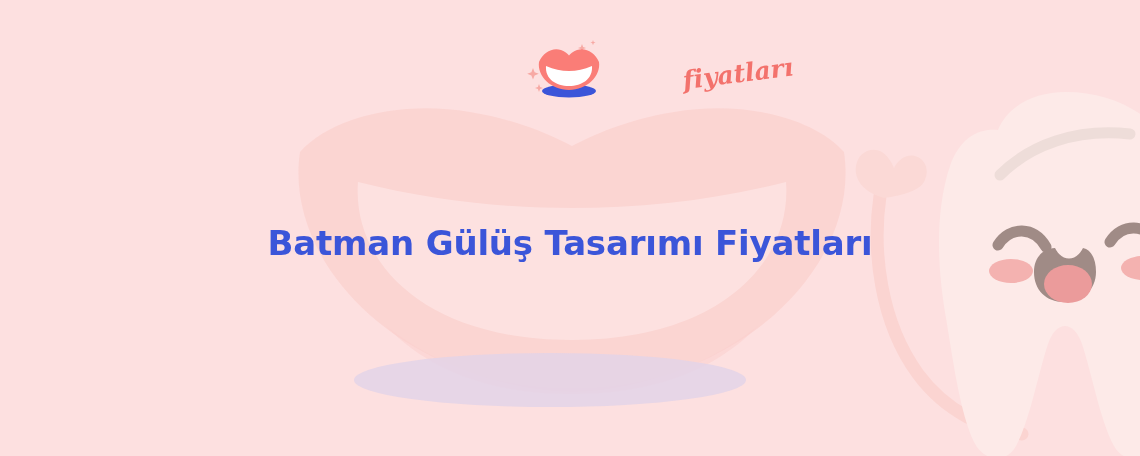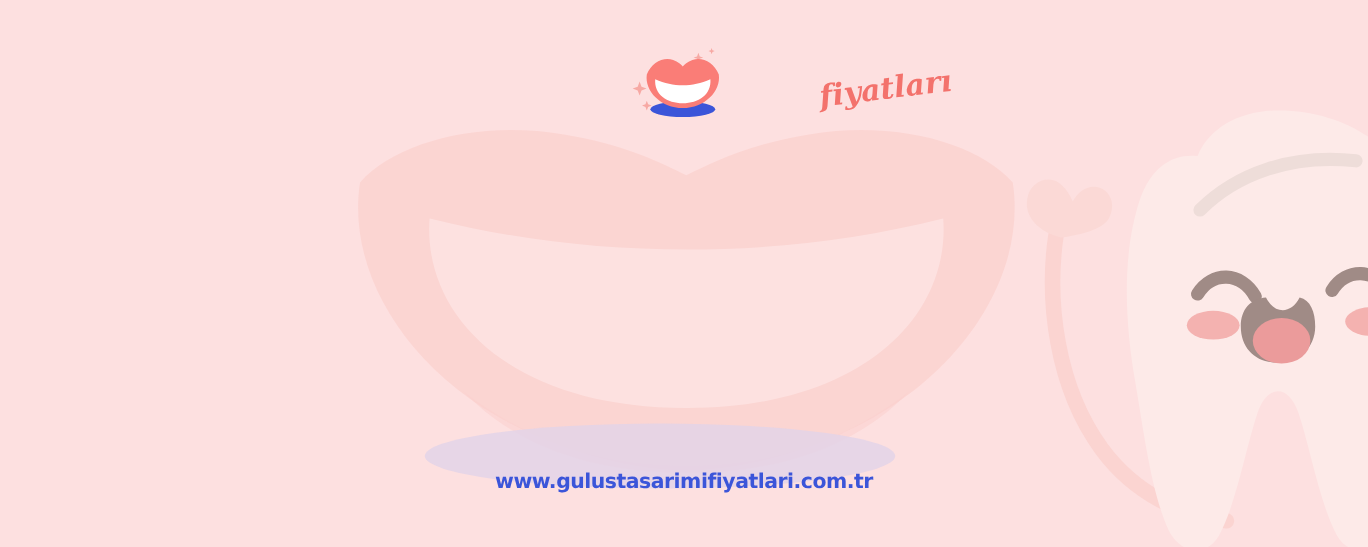--- a/index.html
+++ b/index.html
@@ -237,16 +237,16 @@
                  C 29 31.5, 36 33, 44 33
                  C 52 33, 59 31.5, 67 28
                  C 68 41, 57 48, 44 48
                  C 31 48, 20 41, 21 28 Z" fill="#ffffff"></path>
       </svg>
 
       <span class="logo-script">fiyatları</span>
     </div>
   </div>
 
-
-  <div class="url-line">www.gulustasarimifiyatlari.com.tr</div>
+  <h1 class="headline">Batman Gülüş Tasarımı Fiyatları</h1>
+
 
 </div>
 
 </body></html>

